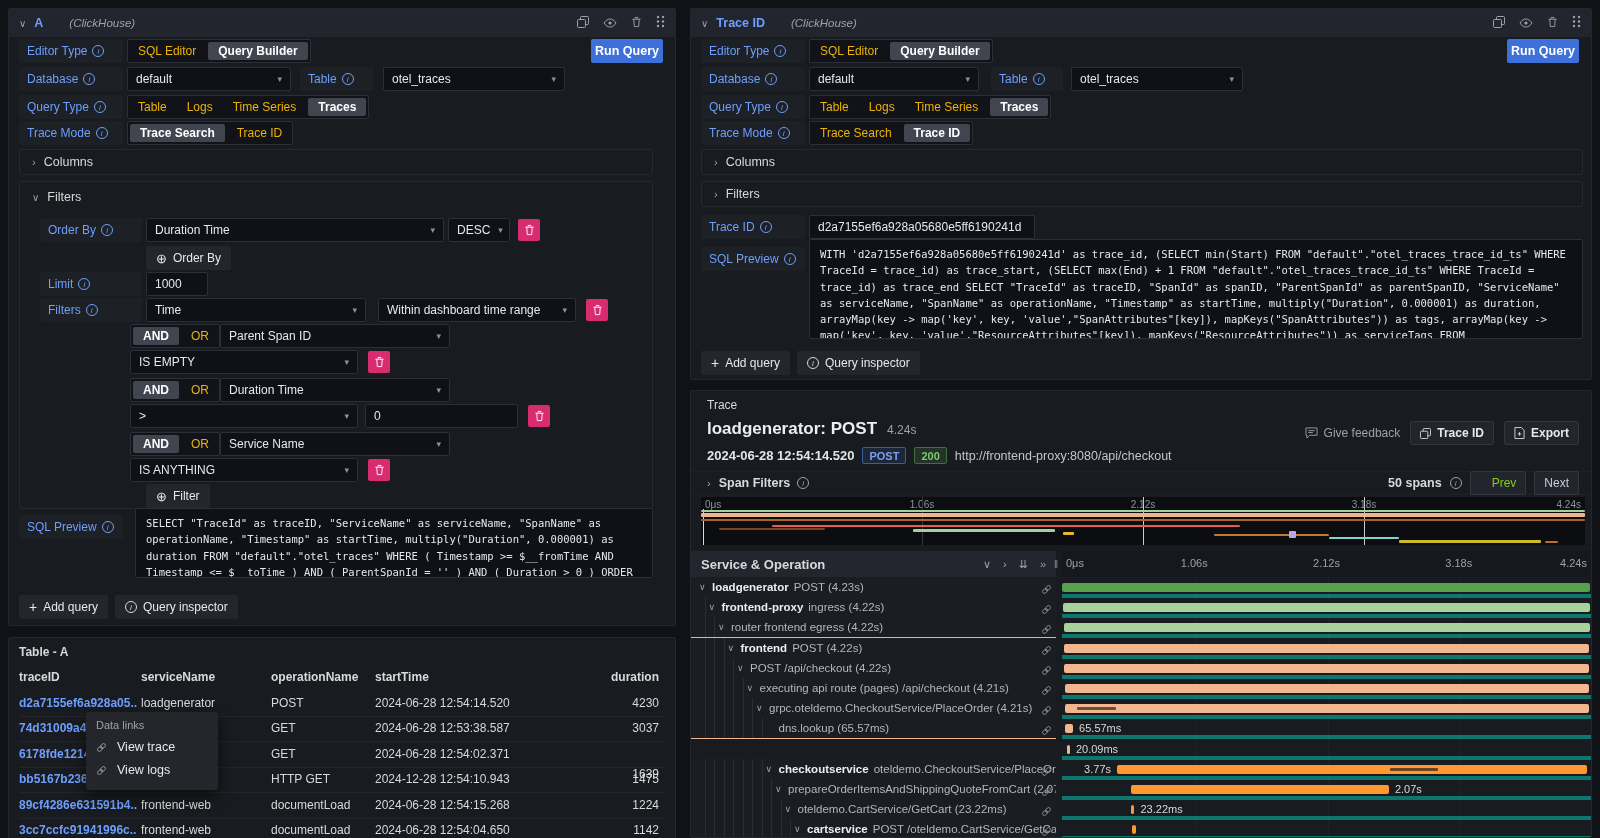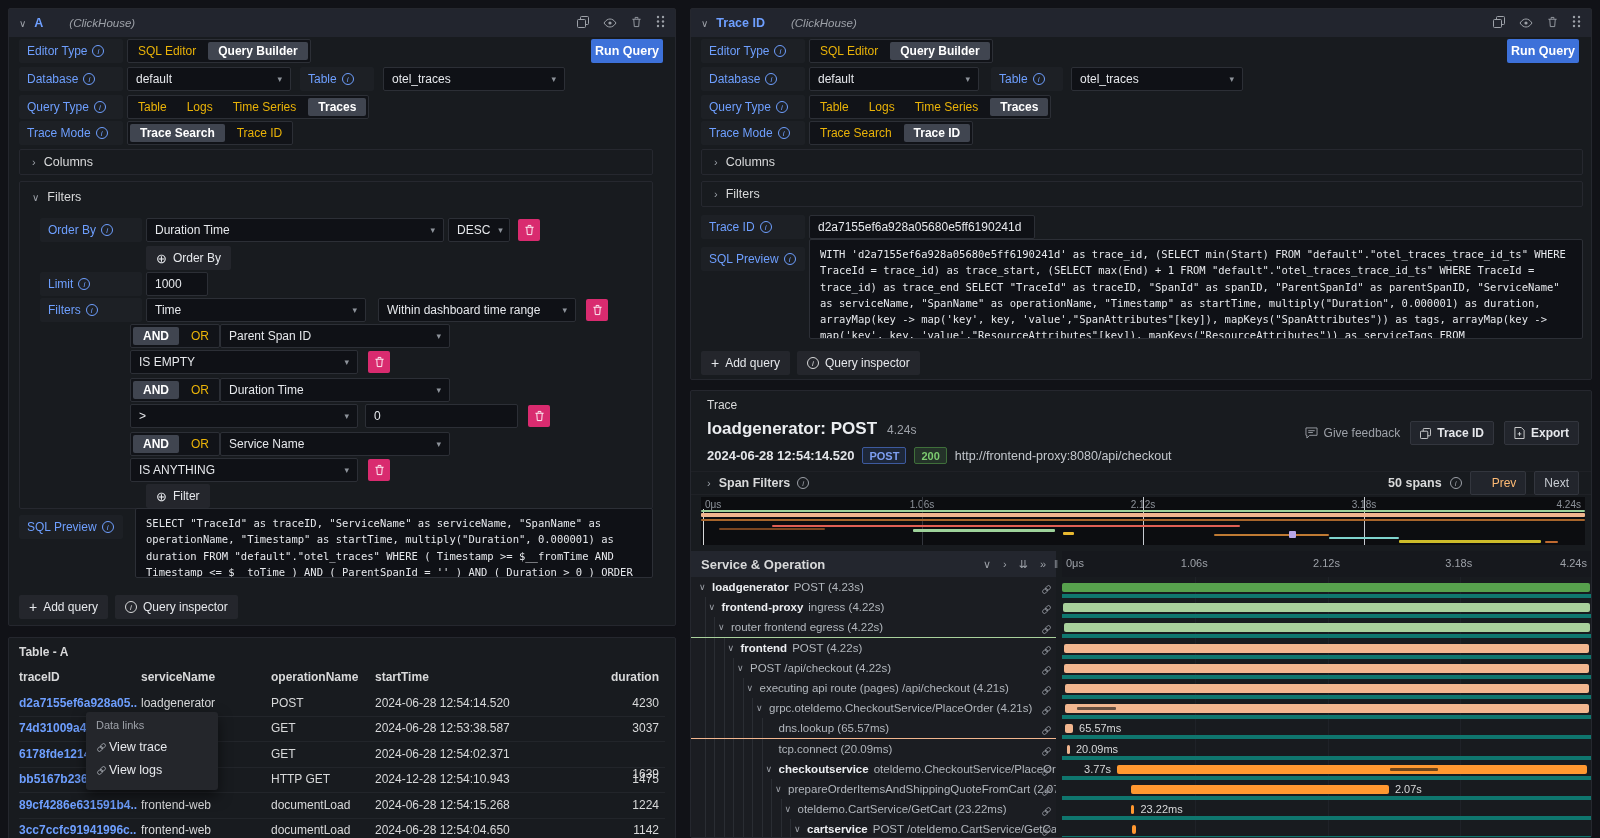--- a/index.html
+++ b/index.html
@@ -26,21 +26,21 @@
   .collapse-box .cchev { color:#9da1a8; font-size:11px; }
   .sqlbox { position:absolute; background:#0f1116; border:1px solid #2c2f36; border-radius:2px; padding:6px 10px; font-family:"DejaVu Sans Mono", monospace; font-size:10.5px; line-height:1.55; color:#e6e8ec; overflow:hidden; }
   
   .tbl-cell { position:absolute; font-size:12px; color:#d8d9da; white-space:nowrap; }
   .tbl-head { font-weight:700; }
   .tbl-link { color:#6e9fff; font-weight:700; }
   .tbl-row-line { position:absolute; left:10px; right:10px; height:1px; background:#22252a; }
   
   #datalinks-tip { position:absolute; left:86px; top:712px; width:132px; height:78px; background:#24262b; border-radius:3px; box-shadow:0 6px 14px rgba(0,0,0,.55); z-index:30; padding:7px 10px; }
   #datalinks-tip .tip-title { color:#9da1a8; font-size:11px; }
-  #datalinks-tip .tip-item { display:flex; align-items:center; gap:2px; color:#e6e8ec; font-size:12.5px; margin-top:9px; }
+  #datalinks-tip .tip-item { display:flex; align-items:center; gap:10px; color:#e6e8ec; font-size:12.5px; margin-top:9px; }
   
   .badge { display:inline-flex; align-items:center; height:17px; padding:0 6px; border-radius:2px; font-size:11px; font-weight:700; border:1px solid; }
   .badge.blue { color:#7e9ff1; border-color:#3d5a9e; background:rgba(61,113,217,.14); }
   .badge.green { color:#7ccb70; border-color:#3f6f3a; background:rgba(115,191,105,.14); }
   
   .tr-btn { display:flex; align-items:center; gap:6px; height:24px; padding:0 9px; background:#22252c; border:1px solid #33363e; border-radius:2px; color:#e6e8ec; font-size:12px; font-weight:700; }
   .ghost { display:flex; align-items:center; gap:6px; color:#9da1a8; font-size:12px; }
   #minimap { position:absolute; left:10px; width:884px; top:106px; height:48px; background:#0c0d10; }
   #minimap .mm-tick { position:absolute; top:2px; font-size:10px; color:#8e939b; }
   .mm-seg { position:absolute; border-radius:1px; }
@@ -504,21 +504,21 @@
       <span style="font-size:12.5px; color:#c2c6cc;text-align:right;">http://frontend-proxy:8080/api/checkout</span>
     </div>
 
     <div style="position:absolute; left:0; right:0; top:80px; height:24px; border-top:1px solid #1f2126; border-bottom:1px solid #1f2126; display:flex; align-items:center; padding:0 12px 0 16px;">
       <span class="chev-sm" style="font-size:11px;">›</span>
       <span style="font-weight:700; font-size:12.5px; margin-left:8px;">Span Filters</span>
       <span class="info-i" style="color:#9da1a8; margin-left:7px;">i</span>
       <span style="margin-left:auto; display:flex; align-items:center; gap:8px;">
         <span style="font-weight:700; font-size:12.5px;">50 spans</span>
         <span class="info-i" style="color:#9da1a8;">i</span>
-        <span class="tr-btn" style="font-weight:400; color:#fdba74;padding-left:21px;">Prev</span>
+        <span class="tr-btn" style="font-weight:400; color:#84cc16;padding-left:21px;">Prev</span>
         <span class="tr-btn" style="font-weight:400; color:#c9cdd3;">Next</span>
       </span>
     </div>
 
     <div id="minimap">
         <span class="mm-tick" style="left:4px;">0μs</span>
         <span class="mm-tick" style="left:25%; transform:translateX(-50%);">1.06s</span>
         <span class="mm-tick" style="left:50%; transform:translateX(-50%);">2.12s</span>
         <span class="mm-tick" style="left:75%; transform:translateX(-50%);">3.18s</span>
         <span class="mm-tick" style="right:4px;">4.24s</span>
@@ -712,37 +712,20 @@
                     <rect x="5.2" y="4" width="6" height="4" rx="2"></rect>
                   </g>
                 </svg></span>
             </div>
             <div class="span-bars">
               <span class="bar" style="left:0.5%; width:1.6%; background:#f2b68f;"></span>
               <span class="bar-lbl" style="left:calc(2.1% + 6px);">65.57ms</span>
             </div>
           </div>
           <div class="span-row" style="top: 161.6px;">
-            <div class="span-name" style="padding-left:74.5px; border-bottom:1px solid #f2b68f;">
-              <span class="guide" style="left:13.5px;"></span>
-              <span class="guide" style="left:23px;"></span>
-              <span class="guide" style="left:32.5px;"></span>
-              <span class="guide" style="left:42px;"></span>
-              <span class="guide" style="left:51.5px;"></span>
-              <span class="guide" style="left:61px;"></span>
-              <span class="guide" style="left:70.5px;"></span>
-              <span class="rchev"></span>
-              <span class="op">tcp.connect (20.09ms)</span>
-              <span class="link-ic"><svg width="11" height="11" viewBox="0 0 12 12">
-                  <g transform="rotate(-45 6 6)" stroke="#8e939b" fill="none">
-                    <rect x="0.8" y="4" width="6" height="4" rx="2"></rect>
-                    <rect x="5.2" y="4" width="6" height="4" rx="2"></rect>
-                  </g>
-                </svg></span>
-            </div>
             <div class="span-bars">
               <span class="bar" style="left:0.9%; width:0.6%; background:#f2b68f;"></span>
               <span class="bar-lbl" style="left:calc(1.5% + 6px);">20.09ms</span>
             </div>
           </div>
           <div class="span-row" style="top: 181.8px;">
             <div class="span-name" style="padding-left:74.5px; border-bottom:1px solid #ff9830;">
               <span class="guide" style="left:13.5px;"></span>
               <span class="guide" style="left:23px;"></span>
               <span class="guide" style="left:32.5px;"></span>

